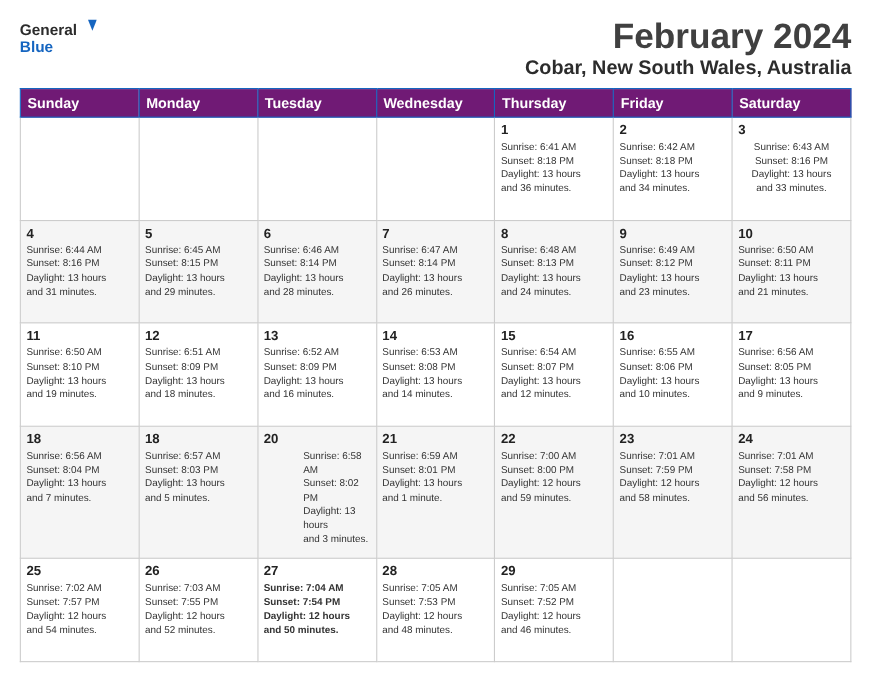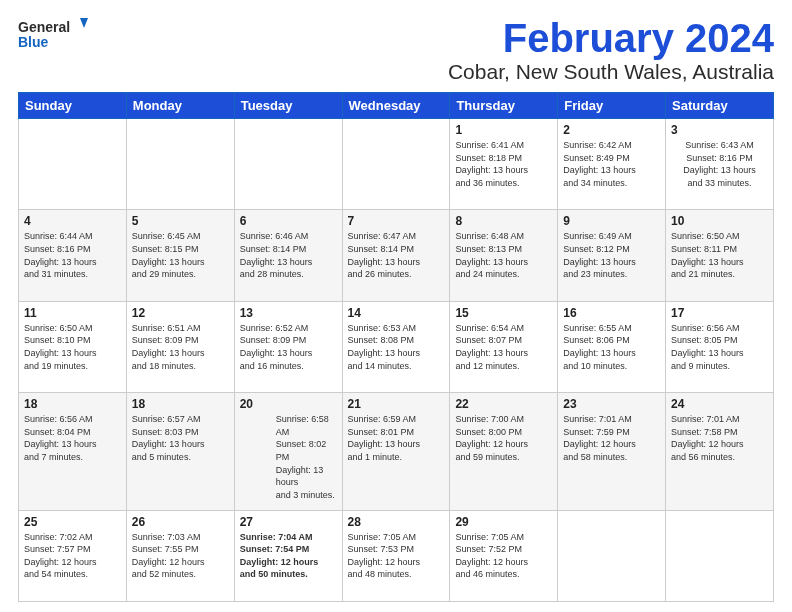--- a/index.html
+++ b/index.html
@@ -25,28 +25,29 @@
     }
     .logo {
       display: flex;
       align-items: center;
       gap: 4px;
     }
     .title-block {
       text-align: right;
     }
     .main-title {
-      font-size: 40px;
+      font-size: 32px;
       font-weight: bold;
-      color: #1d4ed8;
+      color: #404040;
       line-height: 1.1;
     }
     .subtitle {
-      font-size: 21px;
+      font-size: 18px;
       color: #2c2c2c;
+      font-weight: bold;
     }
     .calendar {
       flex: 1;
       border: 1px solid #ccc;
       border-collapse: collapse;
       width: 100%;
       table-layout: fixed;
     }
     .calendar th {
       background: #1565c0;
@@ -73,21 +74,21 @@
       margin-bottom: 2px;
     }
     .day-info {
       font-size: 9px;
       line-height: 1.4;
       color: #333;
     }
     .empty { background: #f9f9f9; }
     tr:nth-child(even) td { background: #f5f5f5; }
     tr:nth-child(odd) td { background: #fff; }
-    .calendar thead tr th { background: #1d4ed8; }
+    .calendar thead tr th { background: #701a75; }
   </style>
 </head>
 <body>
 
 <div class="page">
   <div class="header">
     <div class="logo">
   <svg width="70" height="36" viewBox="0 0 70 36" xmlns="http://www.w3.org/2000/svg">
     <text x="0" y="16" font-size="14" font-weight="bold" fill="#2c2c2c" font-family="Arial">General</text>
     <text x="0" y="31" font-size="14" font-weight="bold" fill="#1565c0" font-family="Arial">Blue</text>
@@ -121,21 +122,21 @@
           <td>
             <span class="day-num">1</span>
             <div class="day-info" style="white-space: pre-line;">Sunrise: 6:41 AM
 Sunset: 8:18 PM
 Daylight: 13 hours
 and 36 minutes.</div>
           </td>
           <td>
             <span class="day-num">2</span>
             <div class="day-info" style="white-space: pre-line;">Sunrise: 6:42 AM
-Sunset: 8:49 PM
+Sunset: 8:18 PM
 Daylight: 13 hours
 and 34 minutes.</div>
           </td>
           <td>
             <span class="day-num">3</span>
             <div class="day-info" style="white-space: pre-line; text-align: center;">Sunrise: 6:43 AM
 Sunset: 8:16 PM
 Daylight: 13 hours
 and 33 minutes.</div>
           </td>

